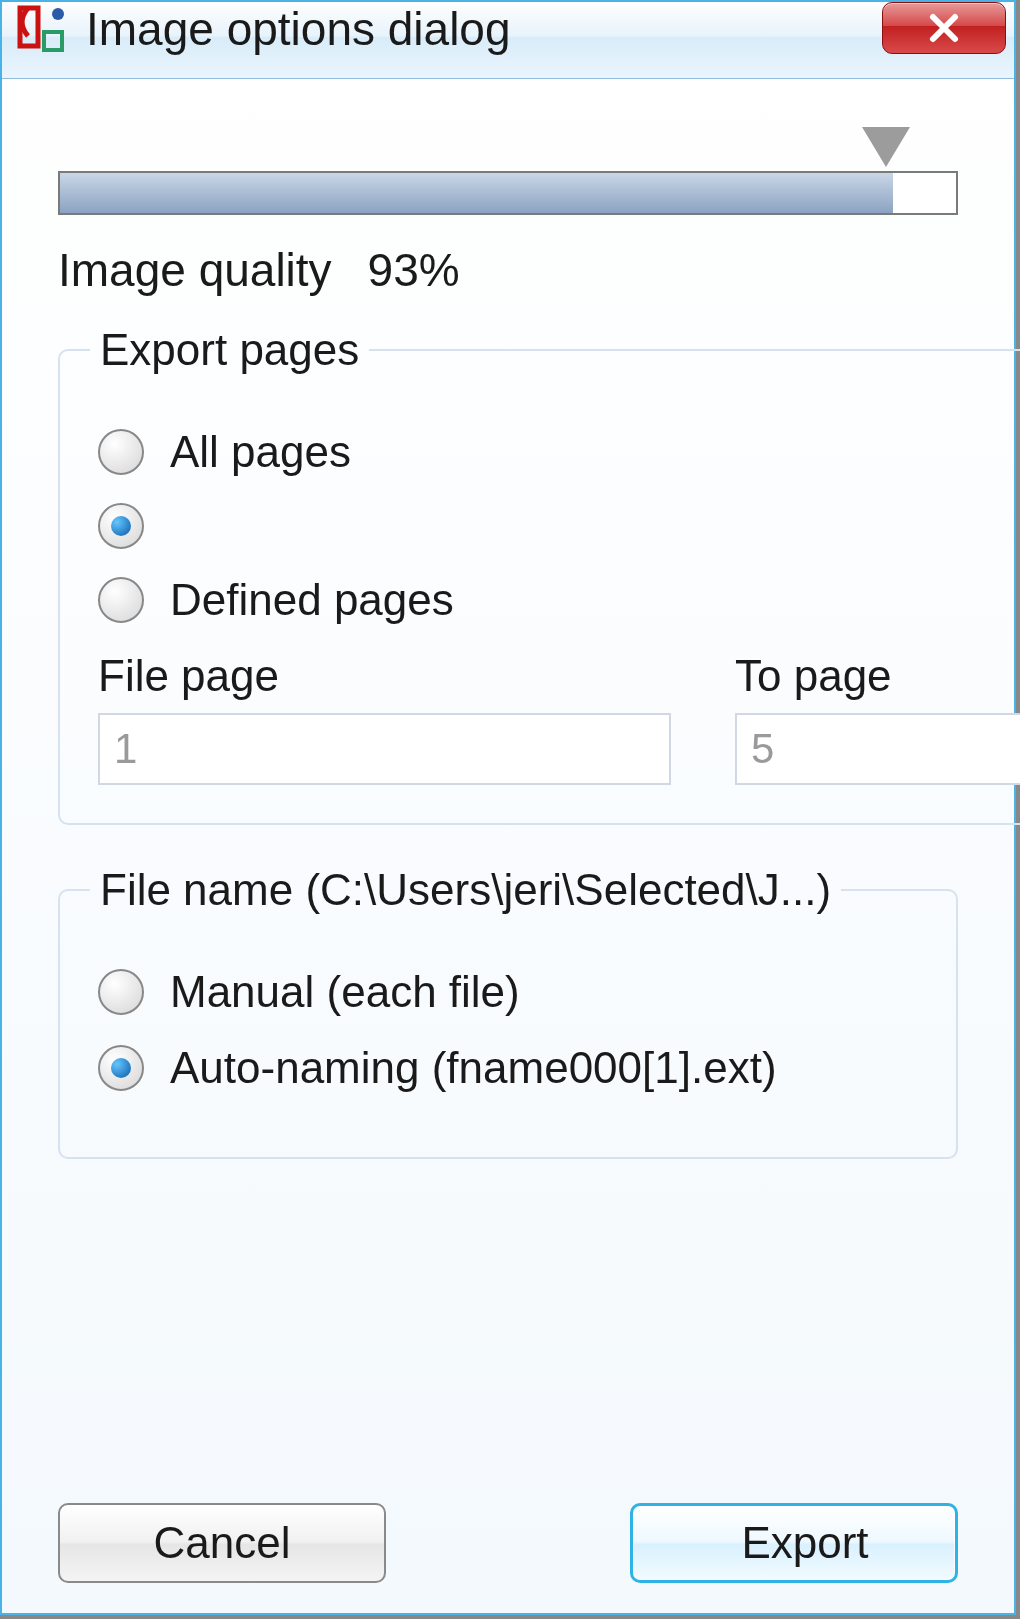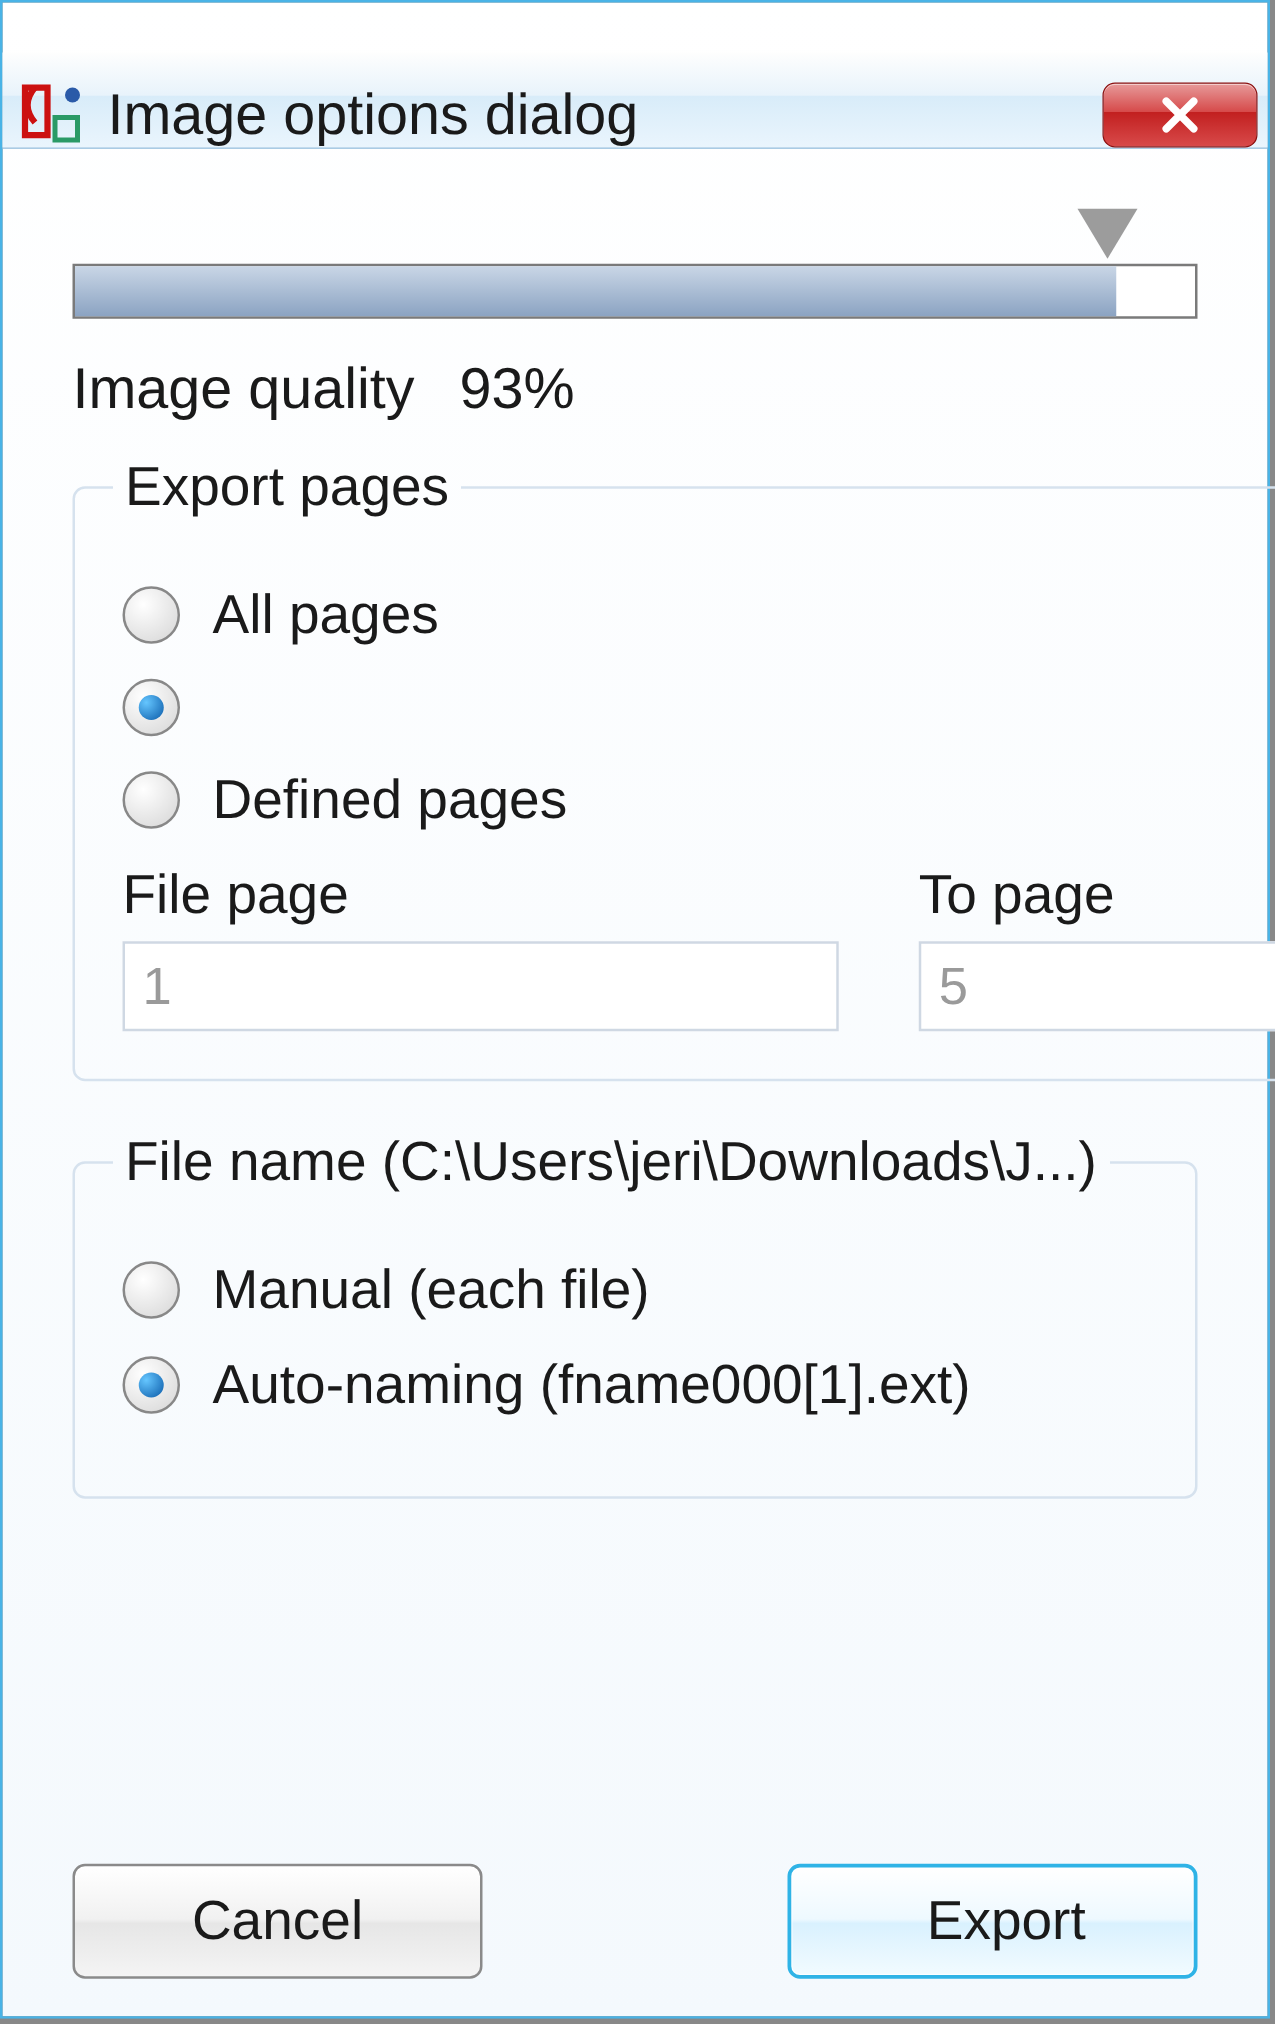--- a/index.html
+++ b/index.html
@@ -14,24 +14,23 @@
     border: 2px solid #49b3e6;
     background: linear-gradient(#ffffff,#f4f9fd);
     box-sizing: border-box;
     display: flex;
     flex-direction: column;
   }
   .titlebar {
     height: 76px;
     background: linear-gradient(#fefefe,#e8f3fb 45%,#d8ecf9 46%,#eaf5fd);
     display: flex;
-    align-items: flex-end;
+    align-items: flex-start;
     padding: 0 8px 0 12px;
     border-bottom: 1px solid #8fbbdc;
-    margin-top: 40px;
   }
   .app-icon {
     width: 54px;
     height: 54px;
     margin-right: 18px;
     position: relative;
   }
   .app-icon svg { width:100%; height:100%; }
   .title-text {
     font-size: 46px;
@@ -165,21 +164,21 @@
   }
 
   .buttons {
     margin-top: auto;
     display: flex;
     justify-content: space-between;
     padding-top: 10px;
   }
   .btn {
     width: 328px;
-    height: 92px;
+    height: 80px;
     font-size: 44px;
     color: #1a1a1a;
     border-radius: 10px;
     display: flex;
     align-items: center;
     justify-content: center;
     cursor: pointer;
     box-sizing: border-box;
   }
   .btn.cancel {
@@ -253,21 +252,21 @@
           <input type="text" disabled="" value="1" style="">
         </div>
         <div class="page-col">
           <label>To page</label>
           <input type="text" disabled="" value="5" style="">
         </div>
       </div>
     </fieldset>
 
     <fieldset class="group">
-      <legend>File name (C:\Users\jeri\Downloads\J...)</legend>
+      <legend>File name (C:\Users\jeri\Selected\J...)</legend>
 
       <div class="radio-row">
         <div class="radio"></div>
         <div class="radio-label">Manual (each file)</div>
       </div>
 
       <div class="radio-row">
         <div class="radio checked"></div>
         <div class="radio-label">Auto-naming (fname000[1].ext)</div>
       </div>

